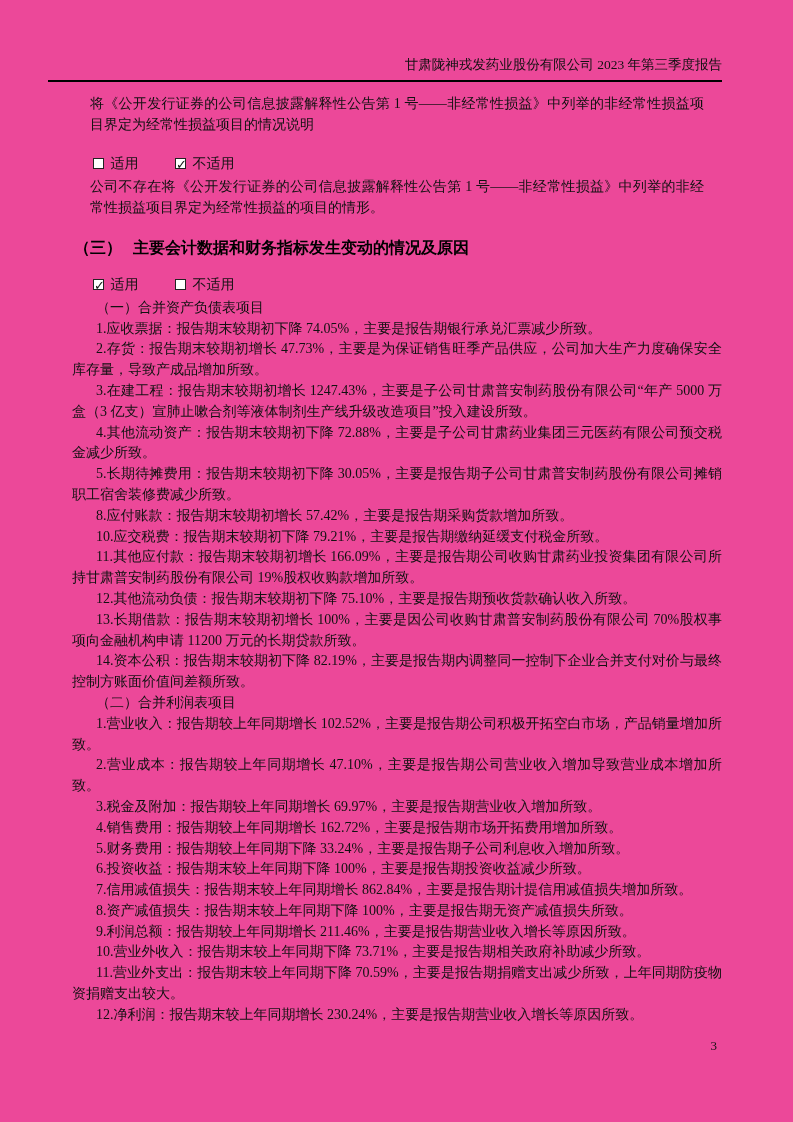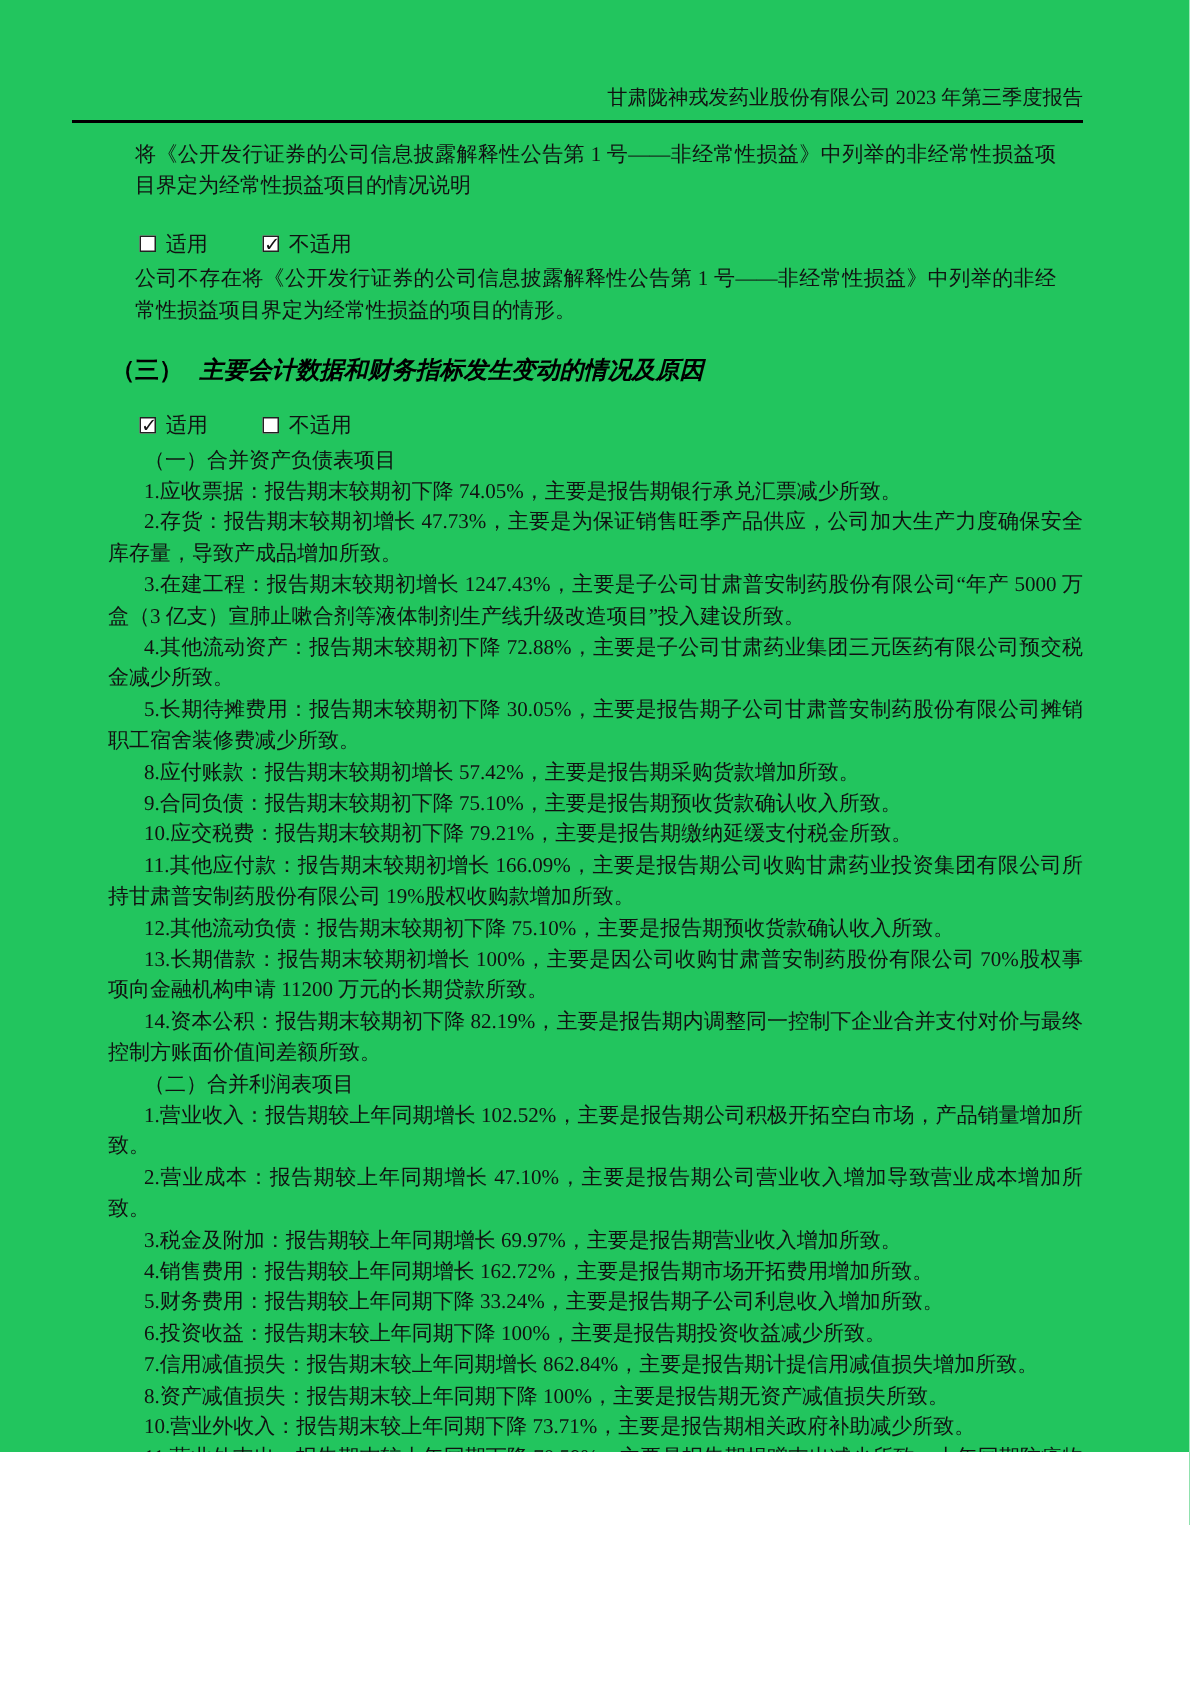--- a/index.html
+++ b/index.html
@@ -1,21 +1,21 @@
 <!DOCTYPE html>
 <html lang="zh"><head>
 <meta charset="utf-8">
 <style>
   html, body { margin: 0; padding: 0; background: #ffffff; }
   .page {
     position: relative;
     width: 793px;
-    height: 968px;
+    height: 1122px;
     margin: 0 auto;
-    background: #22c55e;
+    background: #ec4899;
     box-sizing: border-box;
     padding: 55px 71px 0 72px;
     font-family: "Liberation Serif", "DejaVu Serif", serif;
     color: #111111;
     overflow: hidden;
   }
   .page-header {
     text-align: right;
     font-size: 13.5px;
     line-height: 19px;
@@ -61,21 +61,21 @@
     color: #111111;
   }
   .section-heading {
     font-family: "Liberation Sans", "DejaVu Sans", sans-serif;
     font-weight: bold;
     font-size: 16px;
     line-height: 22px;
     margin: 10px 0 16px 2px;
     color: #000000;
   }
-  .section-heading .heading-title { margin-left: 11px; font-style: italic; }
+  .section-heading .heading-title { margin-left: 11px; }
   .subsection-title {
     font-size: 14px;
     line-height: 20.8px;
     margin: 0;
     text-indent: 24px;
     text-align: justify;
   }
   .list-item {
     font-size: 14px;
     line-height: 20.8px;
@@ -135,39 +135,39 @@
 
     <p class="subsection-title">（一）合并资产负债表项目</p>
 
     <div>
         <p class="list-item">1.应收票据：报告期末较期初下降 74.05%，主要是报告期银行承兑汇票减少所致。</p>
         <p class="list-item">2.存货：报告期末较期初增长 47.73%，主要是为保证销售旺季产品供应，公司加大生产力度确保安全库存量，导致产成品增加所致。</p>
         <p class="list-item">3.在建工程：报告期末较期初增长 1247.43%，主要是子公司甘肃普安制药股份有限公司“年产 5000 万盒（3 亿支）宣肺止嗽合剂等液体制剂生产线升级改造项目”投入建设所致。</p>
         <p class="list-item">4.其他流动资产：报告期末较期初下降 72.88%，主要是子公司甘肃药业集团三元医药有限公司预交税金减少所致。</p>
         <p class="list-item">5.长期待摊费用：报告期末较期初下降 30.05%，主要是报告期子公司甘肃普安制药股份有限公司摊销职工宿舍装修费减少所致。</p>
         <p class="list-item">8.应付账款：报告期末较期初增长 57.42%，主要是报告期采购货款增加所致。</p>
-        <p class="list-item">9.合同负债：报告期末较期初下降 75.10%，主要是报告期预收货款确认收入所致。</p>
         <p class="list-item">10.应交税费：报告期末较期初下降 79.21%，主要是报告期缴纳延缓支付税金所致。</p>
         <p class="list-item">11.其他应付款：报告期末较期初增长 166.09%，主要是报告期公司收购甘肃药业投资集团有限公司所持甘肃普安制药股份有限公司 19%股权收购款增加所致。</p>
         <p class="list-item">12.其他流动负债：报告期末较期初下降 75.10%，主要是报告期预收货款确认收入所致。</p>
         <p class="list-item">13.长期借款：报告期末较期初增长 100%，主要是因公司收购甘肃普安制药股份有限公司 70%股权事项向金融机构申请 11200 万元的长期贷款所致。</p>
         <p class="list-item">14.资本公积：报告期末较期初下降 82.19%，主要是报告期内调整同一控制下企业合并支付对价与最终控制方账面价值间差额所致。</p>
       </div>
 
     <p class="subsection-title">（二）合并利润表项目</p>
 
     <div>
         <p class="list-item">1.营业收入：报告期较上年同期增长 102.52%，主要是报告期公司积极开拓空白市场，产品销量增加所致。</p>
         <p class="list-item">2.营业成本：报告期较上年同期增长 47.10%，主要是报告期公司营业收入增加导致营业成本增加所致。</p>
         <p class="list-item">3.税金及附加：报告期较上年同期增长 69.97%，主要是报告期营业收入增加所致。</p>
         <p class="list-item">4.销售费用：报告期较上年同期增长 162.72%，主要是报告期市场开拓费用增加所致。</p>
         <p class="list-item">5.财务费用：报告期较上年同期下降 33.24%，主要是报告期子公司利息收入增加所致。</p>
         <p class="list-item">6.投资收益：报告期末较上年同期下降 100%，主要是报告期投资收益减少所致。</p>
         <p class="list-item">7.信用减值损失：报告期末较上年同期增长 862.84%，主要是报告期计提信用减值损失增加所致。</p>
         <p class="list-item">8.资产减值损失：报告期末较上年同期下降 100%，主要是报告期无资产减值损失所致。</p>
+        <p class="list-item">9.利润总额：报告期较上年同期增长 211.46%，主要是报告期营业收入增长等原因所致。</p>
         <p class="list-item">10.营业外收入：报告期末较上年同期下降 73.71%，主要是报告期相关政府补助减少所致。</p>
         <p class="list-item">11.营业外支出：报告期末较上年同期下降 70.59%，主要是报告期捐赠支出减少所致，上年同期防疫物资捐赠支出较大。</p>
         <p class="list-item">12.净利润：报告期末较上年同期增长 230.24%，主要是报告期营业收入增长等原因所致。</p>
       </div>
 
   </div>
 
   <div class="page-footer">
     <span>3</span>
   </div>

